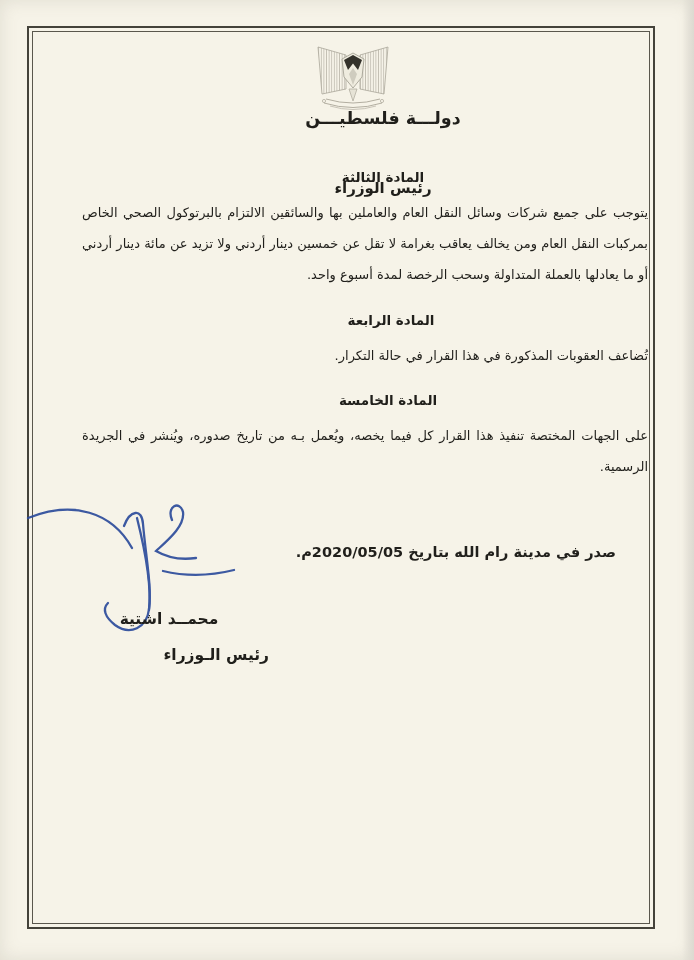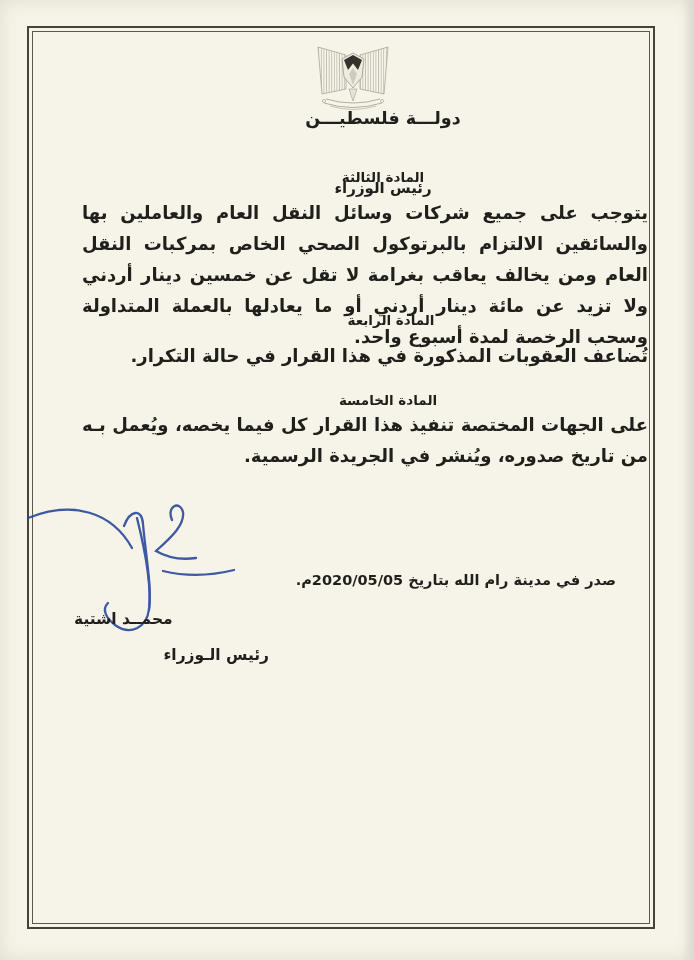--- a/index.html
+++ b/index.html
@@ -36,32 +36,32 @@
   .ar{direction:rtl;unicode-bidi:plaintext;color:#201f1b;padding-left:36px;}
   .emblem{left:307px;top:44px;width:92px;height:68px;}
   .state-name{top:108px;font-size:17.5px;font-weight:bold;letter-spacing:.5px;}
   .office-name{top:140px;font-size:15px;font-weight:bold;margin-top:39px;}
   .art-title{font-size:13.5px;font-weight:bold;}
   .t3{top:169px;text-align:center;}
   .t4{top:312px;transform:translateX(8px);}
   .t5{top:392px;transform:translateX(5px);}
   .body-par{
     left:46px;right:46px;top:197px;
-    font-size:18px;font-weight:bold;line-height:31px;
+    font-size:13px;font-weight:normal;line-height:31px;
     text-align:justify;direction:rtl;
   }
   .b4{top:340px;left:auto;right:46px;white-space:nowrap;text-align:right;}
-  .b5{top:409px;}
+  .b5{top:420px;}
   .issued{
-    top:572px;right:78px;
+    top:544px;right:78px;
     font-size:14.5px;font-weight:bold;direction:rtl;white-space:nowrap;
     text-align:right;
   }
   .sig-svg{left:18px;top:488px;width:235px;height:160px;}
-  .signer-name{left:38px;top:610px;width:190px;text-align:left;font-size:15.5px;font-weight:bold;}
+  .signer-name{left:38px;top:610px;width:190px;text-align:center;font-size:15.5px;font-weight:bold;}
   .signer-title{left:38px;top:646px;width:195px;text-align:right;font-size:15.5px;font-weight:bold;}
 </style>
 </head>
 <body>
 
 <div class="photo">
 
   <div class="frame abs">
     <div class="frame-inner"></div>
   </div>

